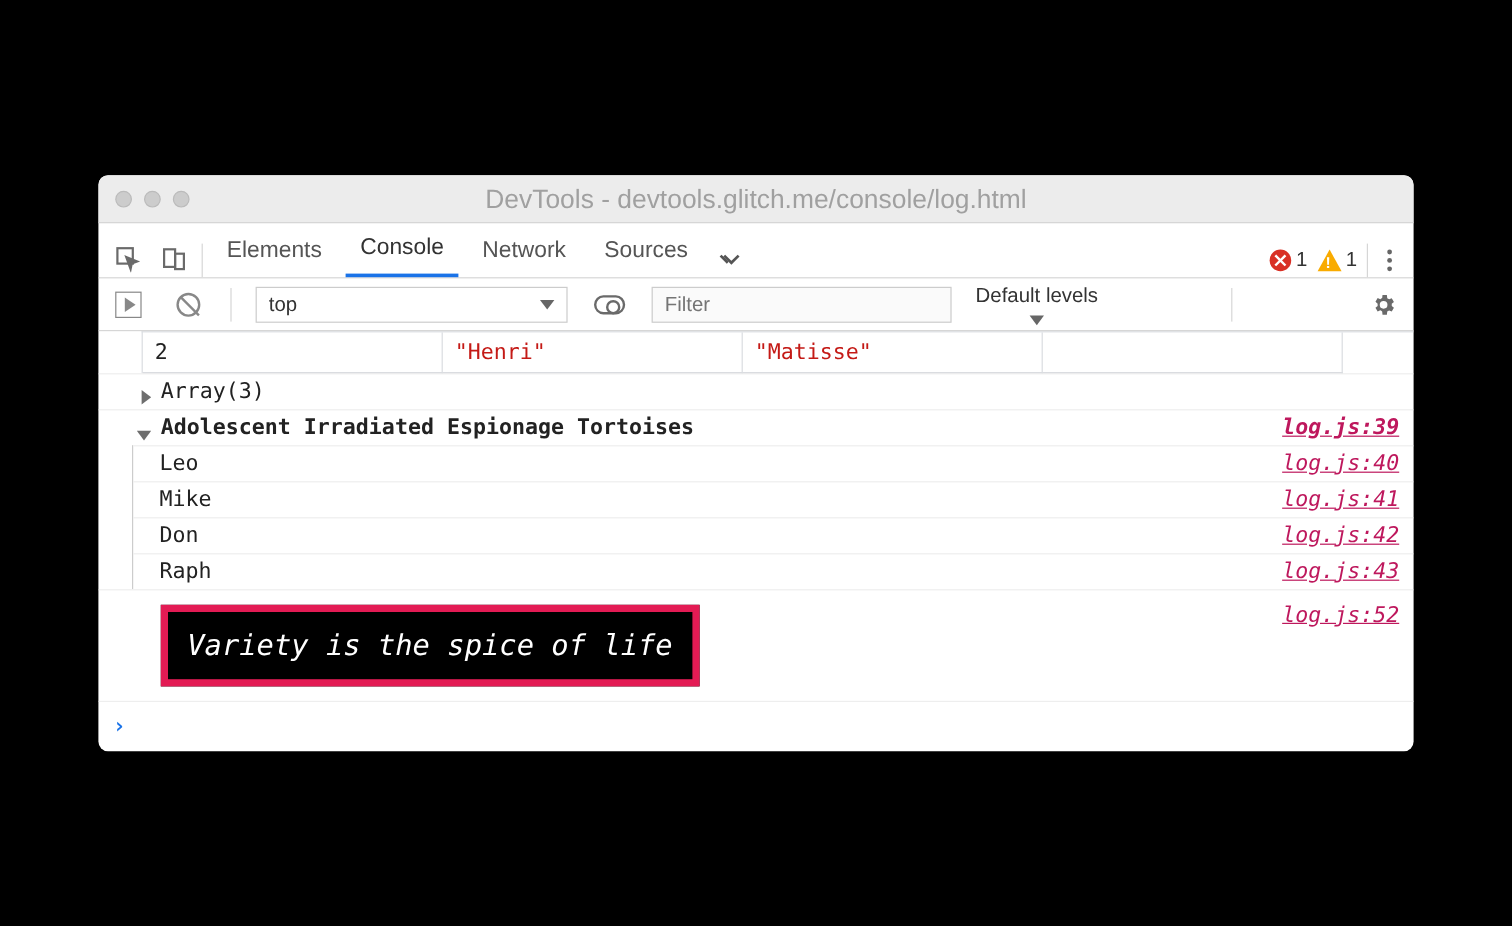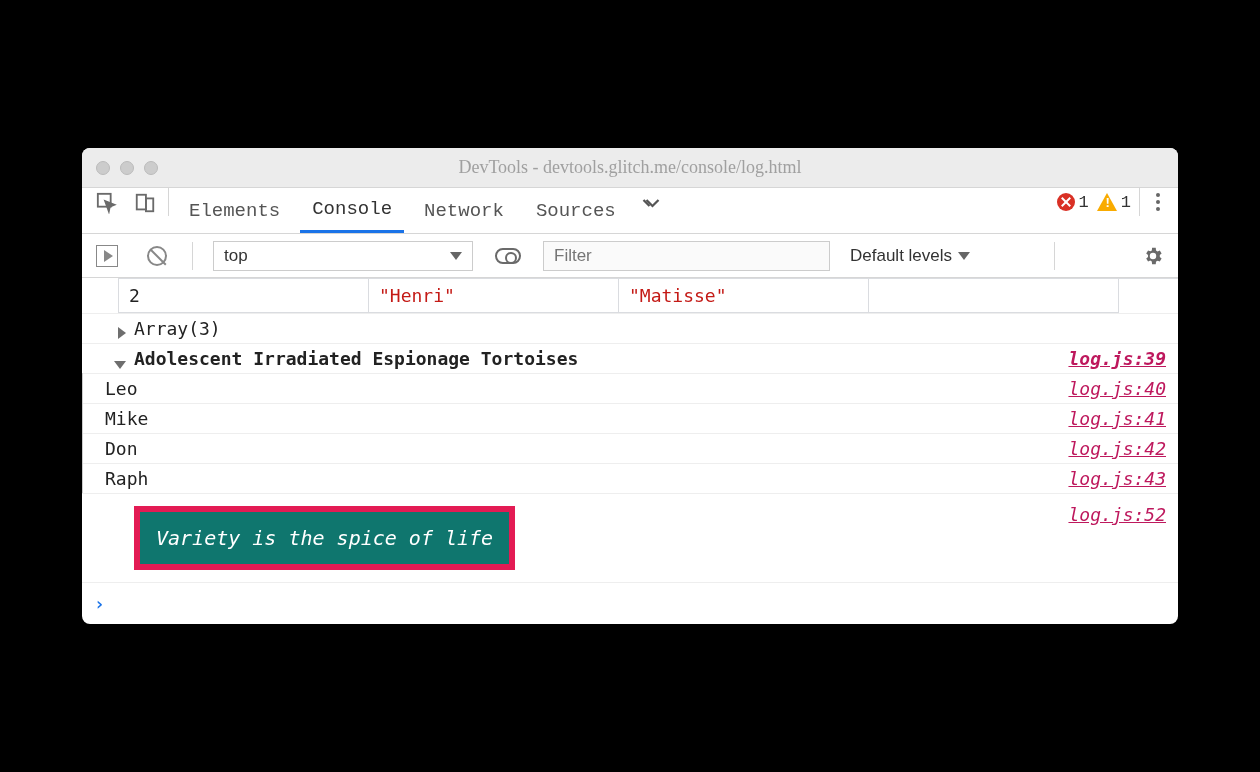--- a/index.html
+++ b/index.html
@@ -26,33 +26,32 @@
     display: flex;
     align-items: center;
     padding: 0 14px;
     border-bottom: 1px solid #d6d6d6;
     position: relative;
   }
   .traffic { display: flex; gap: 10px; }
   .ball { width: 14px; height: 14px; border-radius: 50%; background: #ccc; border: 1px solid #bbb; }
   .wtitle {
     position: absolute; left: 0; right: 0; text-align: center;
-    color: #a0a0a0; font-size: 18px; font-family: Liberation Serif, serif;
+    color: #a0a0a0; font-size: 22px;
   }
 
   .tabs {
     display: flex;
-    align-items: flex-start;
+    align-items: flex-end;
     height: 46px;
     border-bottom: 1px solid #d6d6d6;
     padding: 0 10px;
     gap: 8px;
     color: #555;
     font-size: 19px;
-    font-family: Liberation Mono, monospace;
   }
   .icon-btn {
     display: inline-flex; align-items: center; justify-content: center;
     width: 30px; height: 30px; color: #6a6a6a;
   }
   .vsep { width: 1px; height: 28px; background: #d6d6d6; }
   .tabs .tab { padding: 0 12px; cursor: pointer; color: #555; height: 100%; display: flex; align-items: center; }
   .tabs .tab.active {
     color: #333;
     border-bottom: 3px solid #1a73e8;
@@ -91,24 +90,24 @@
   .context {
     height: 30px; min-width: 260px; border: 1px solid #ccc;
     display: flex; align-items: center; padding: 0 10px; gap: 8px; color:#333;
     justify-content: space-between;
   }
   .eye {
     width: 26px; height: 16px; border: 2px solid #6a6a6a; border-radius: 60% / 100%; position: relative;
   }
   .eye::after { content:""; position:absolute; left:8px; top:2px; width:8px; height:8px; border:2px solid #6a6a6a; border-radius:50%; }
   .filter-input {
-    height: 30px; width: 287px; border: 1px solid #ccc; background: #fafafa;
+    height: 30px; width: 250px; border: 1px solid #ccc; background: #fafafa;
     padding: 0 10px; font-size: 17px; color: #555;
   }
-  .levels { color:#333; display:flex; align-items:center; gap:6px; }
+  .levels { color:#333; display:flex; align-items:center; gap:6px;flex-direction:column; }
   .chev-down { width:0;height:0;border-left:6px solid transparent;border-right:6px solid transparent;border-top:8px solid #666;}
   .gear { margin-left:auto; }
   .gear svg { width: 22px; height: 22px; fill: #6a6a6a; }
 
   .console {
     font-family: Menlo, Consolas, monospace;
     font-size: 18px;
     color: #222;
   }
   .datatable {
@@ -125,30 +124,30 @@
   }
   .redstr { color: #c41a16; }
   .row {
     display: flex; align-items: flex-end; padding: 4px 12px 4px 16px;
     border-top: 1px solid #eee;
   }
   .caret-r { width:0;height:0;border-top:6px solid transparent;border-bottom:6px solid transparent;border-left:8px solid #6e6e6e; margin-right:8px;}
   .caret-d { width:0;height:0;border-left:6px solid transparent;border-right:6px solid transparent;border-top:8px solid #6e6e6e; margin-right:8px;}
   .bold { font-weight: bold; padding-left: 32px; }
   .src { margin-left: auto; color:#be185d; text-decoration: underline; font-style: italic; }
-  .group-indent { border-left: 1px solid #ccc; }
+  .group-indent { margin-left: 28px; border-left: 1px solid #ccc; }
   .group-indent .row { padding-left: 22px; }
   .styled-box {
     margin: 8px 0 8px 36px;
     display: inline-block;
     border: 6px solid #e31b54;
-    background: #0f766e;
+    background: #000000;
     color: #fff;
     font-style: italic;
-    font-size: 20px;
+    font-size: 24px;
     padding: 14px 16px;
   }
   .prompt-row {
     display:flex; align-items:center; padding: 10px 12px; border-top:1px solid #eee;
   }
   .prompt-caret { color:#1a73e8; font-weight:bold; font-size:18px; margin-right:8px;}
 </style>
 </head>
 <body>
 

